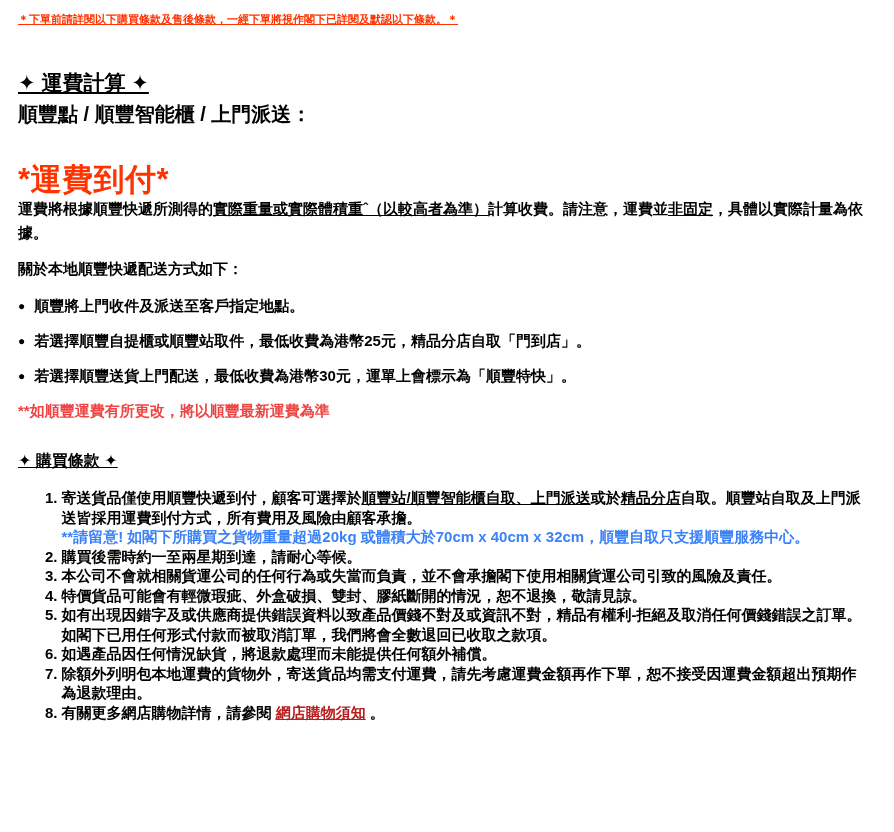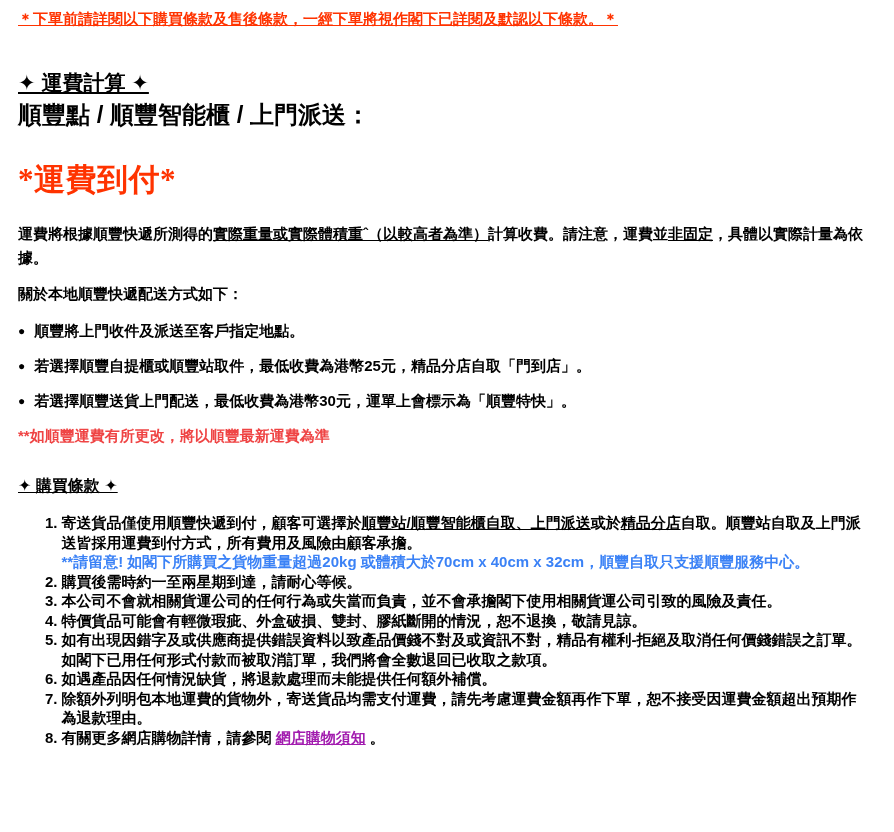--- a/index.html
+++ b/index.html
@@ -5,32 +5,31 @@
   * { margin: 0; padding: 0; box-sizing: border-box; }
   html, body { background: #ffffff; }
   body {
     width: 894px; height: 832px; overflow: hidden;
     font-family: "Liberation Sans", "DejaVu Sans", sans-serif;
     color: #000000; font-weight: 700;
   }
   .page { padding: 9px 26px 0 18px; }
 
   .notice-top {
-    color: #ff3300; font-size: 15px; line-height: 20px;
+    color: #ff3300; font-size: 11px; line-height: 20px;
     text-decoration: underline; margin-bottom: 42px;
   }
   .h-calc {
     font-size: 21px; line-height: 24px; text-decoration: underline;
     margin-bottom: 7px;
   }
-  .h-methods { font-size: 24px; line-height: 25px; margin-bottom: 36px; }
+  .h-methods { font-size: 20px; line-height: 25px; margin-bottom: 36px; }
   .big-red {
-    color: #ff3300; font-size: 31px; line-height: 34px; margin-bottom: 25px;
+    color: #ff3300; font-size: 31px; line-height: 34px; 
     letter-spacing: 0.5px;
-    font-family: Liberation Serif, serif;
   }
   .body-p { font-size: 15px; line-height: 24px; max-width: 848px; margin-bottom: 14px; }
   .u { text-decoration: underline; }
   .intro-p { font-size: 15px; line-height: 20px; margin-bottom: 17px; }
 
   .bullets { list-style: none; margin-bottom: 13px; }
   .bullets li {
     display: flex; align-items: flex-start;
     font-size: 15px; line-height: 20px; margin-bottom: 15px;
   }
@@ -41,21 +40,21 @@
 
   .h-terms {
     font-size: 16px; line-height: 20px; text-decoration: underline;
     margin-bottom: 17px;
   }
   .olist { padding-left: 27px; max-width: 860px; }
   .oitem { display: flex; align-items: flex-start; font-size: 15px; line-height: 19.5px; }
   .oitem .num { flex: 0 0 auto; margin-right: 4px; white-space: nowrap; }
   .oitem .txt { flex: 1 1 auto; }
   .warn { color: #3b82f6; display: block; }
-  a.green-link { color: #a21caf; text-decoration: underline; cursor: pointer; }
+  a.green-link { color: #b91c1c; text-decoration: underline; cursor: pointer; }
 </style>
 </head>
 <body>
 
 <div class="page">
 
   <p class="notice-top">＊下單前請詳閱以下購買條款及售後條款，一經下單將視作閣下已詳閱及默認以下條款。＊</p>
 
   <section>
     <h2 class="h-calc">✦ 運費計算 ✦</h2>

